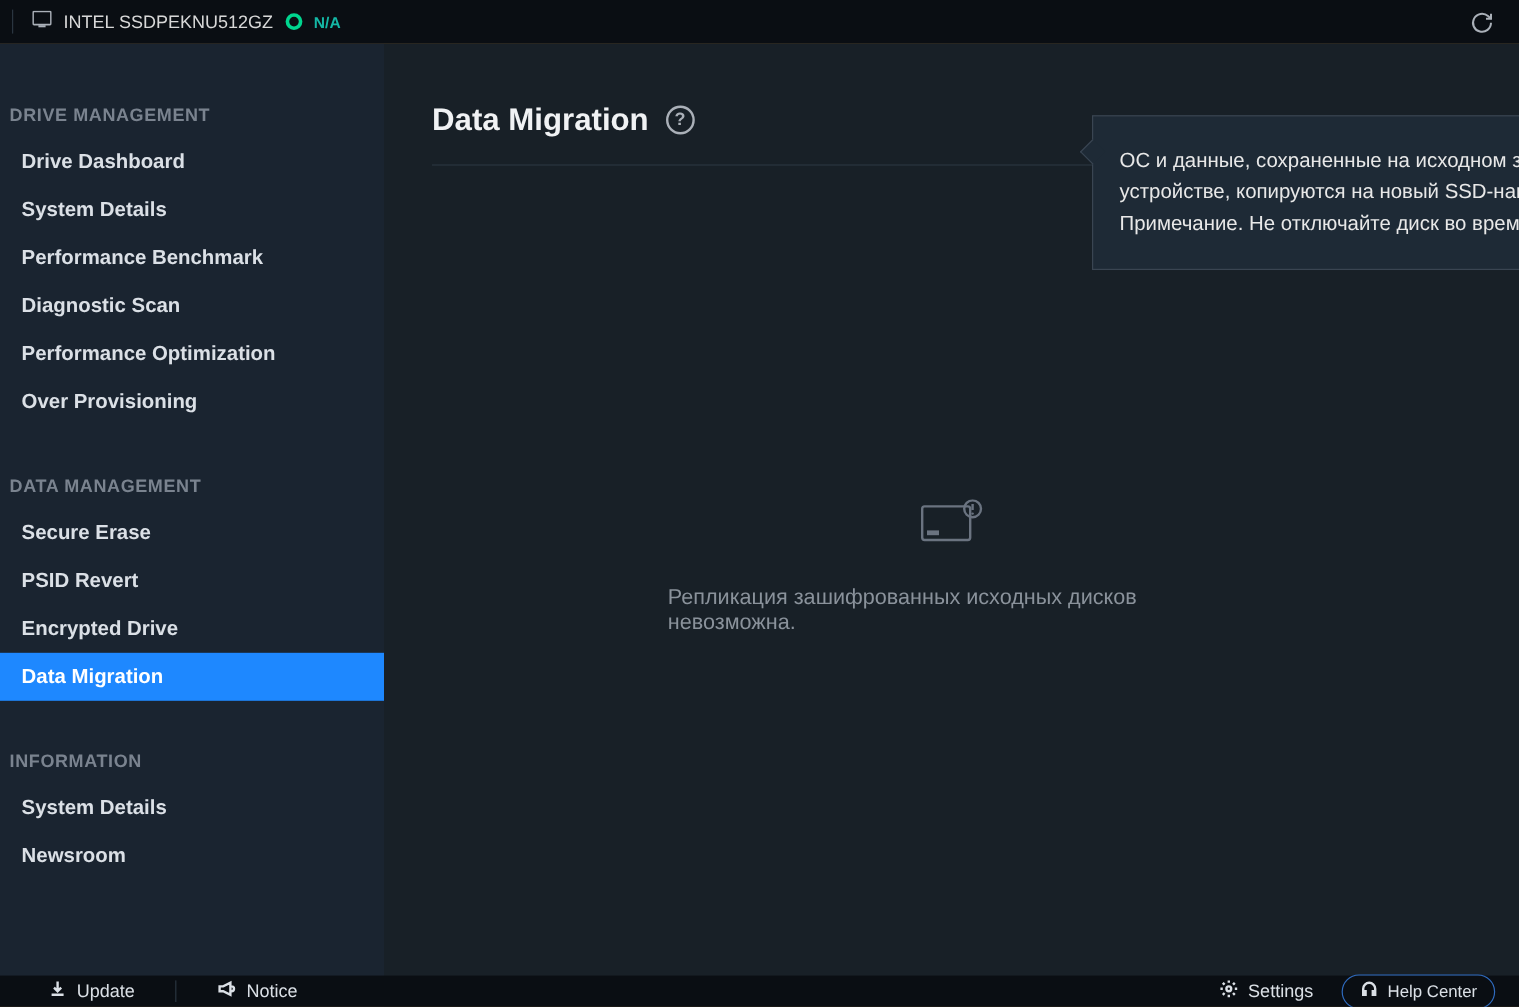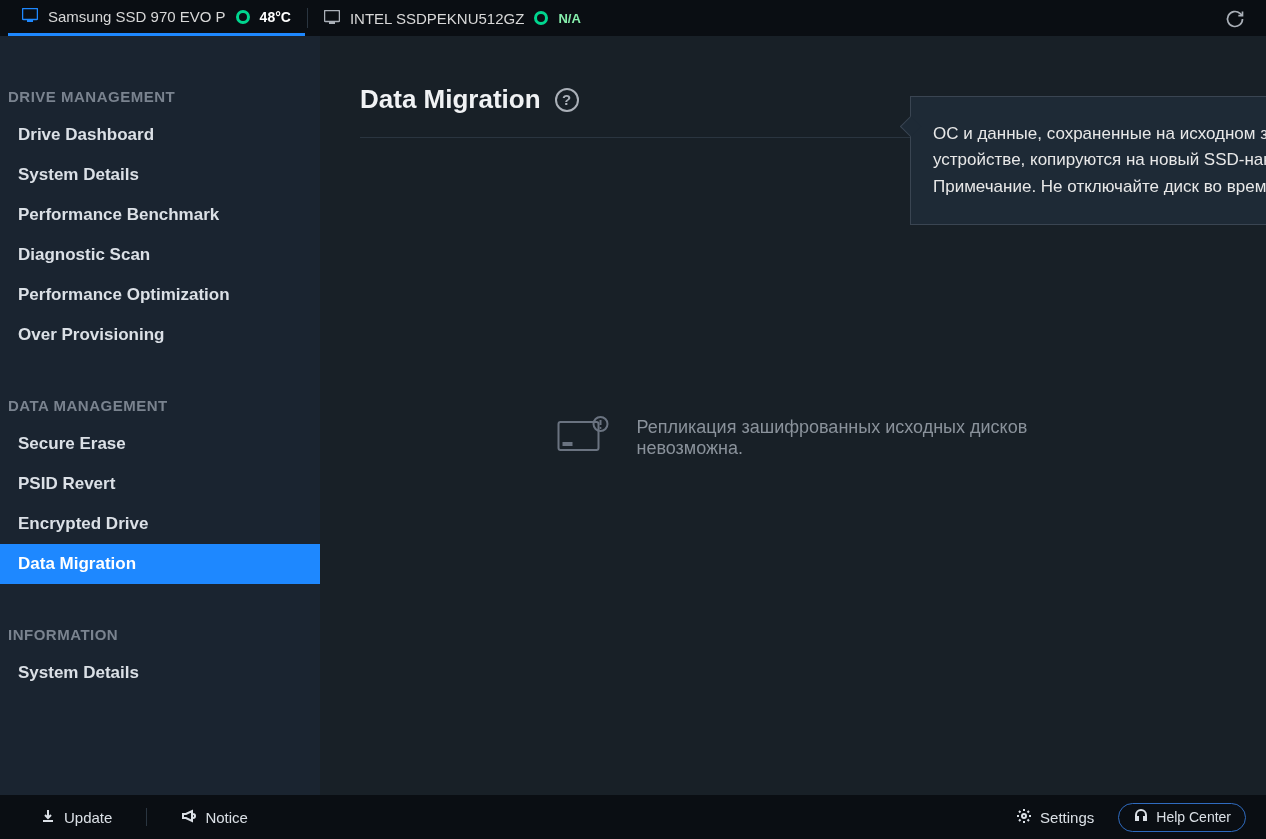--- a/index.html
+++ b/index.html
@@ -41,21 +41,21 @@
     background: #2a3540;
     margin: 0 2px;
   }
   .drive-icon svg { width: 16px; height: 14px; }
   .status-circle {
     width: 14px; height: 14px; border-radius: 50%;
     border: 3px solid #00d68f;
     background: transparent;
   }
   .temp-val { font-weight: 700; font-size: 14px; color: #fff; }
-  .na-val { font-weight: 700; font-size: 13px; color: #86efac; }
+  .na-val { font-weight: 700; font-size: 13px; color: #14b8a6; }
   .refresh-btn {
     position: absolute;
     right: 20px;
     top: 8px;
     width: 22px; height: 22px;
     display: flex; align-items: center; justify-content: center;
     cursor: pointer;
   }
   .refresh-btn svg { width: 20px; height: 20px; stroke: #aab0b8; fill: none; stroke-width: 2; }
 
@@ -150,32 +150,32 @@
     line-height: 1.55;
     color: #e8e8e8;
   }
 
   
   .empty-state {
     position: absolute;
     top: 380px;
     left: 50%;
     transform: translateX(-50%);
-    display: flex; flex-direction: row; align-items: center;
+    display: flex; flex-direction: column; align-items: center;
     gap: 26px;
   }
   .empty-icon svg { width: 54px; height: 40px; }
   .empty-text { font-size: 18px; color: #8a929b; }
 
   
   .bottombar {
     position: absolute;
     bottom: 0; left: 0;
     width: 100%;
-    height: 44px;
+    height: 26px;
     background: #0a0e13;
     display: flex;
     align-items: center;
     padding: 0 20px 0 40px;
     gap: 24px;
   }
   .bottom-item {
     display: flex; align-items: center; gap: 8px;
     font-size: 15px;
     color: #dbe0e6;
@@ -191,31 +191,20 @@
     font-size: 14px;
     color: #dbe0e6;
     cursor: pointer;
   }
   .bottom-icon svg { width: 16px; height: 16px; stroke: #dbe0e6; fill: none; stroke-width: 2; }
 </style>
 </head>
 <body>
 
 <div class="topbar">
-  <div class="drive-tab active">
-    <span class="drive-icon">
-      <svg viewBox="0 0 16 14">
-          <rect x="0.5" y="0.5" width="15" height="11" rx="1" fill="none" stroke="#1e88ff" stroke-width="1.5"></rect>
-          <rect x="5" y="12" width="6" height="2" fill="#1e88ff"></rect>
-        </svg>
-    </span>
-    <span>Samsung SSD 970 EVO P</span>
-    <span class="status-circle"></span>
-    <span class="temp-val">48°C</span>
-  </div>
   <div class="tab-sep"></div>
   <div class="drive-tab">
     <span class="drive-icon">
       <svg viewBox="0 0 16 14">
           <rect x="0.5" y="0.5" width="15" height="11" rx="1" fill="none" stroke="#aab0b8" stroke-width="1.5"></rect>
           <rect x="5" y="12" width="6" height="2" fill="#aab0b8"></rect>
         </svg>
     </span>
     <span>INTEL SSDPEKNU512GZ</span>
     <span class="status-circle"></span>
@@ -247,20 +236,21 @@
       <div class="side-group-title">DATA MANAGEMENT</div>
       <div class="side-item">Secure Erase</div>
       <div class="side-item">PSID Revert</div>
       <div class="side-item">Encrypted Drive</div>
       <div class="side-item active">Data Migration</div>
     </div>
 
     <div class="side-group">
       <div class="side-group-title">INFORMATION</div>
       <div class="side-item">System Details</div>
+      <div class="side-item">Newsroom</div>
     </div>
 
   </div>
 
   <div class="content">
     <div class="page-head">
       <div class="page-title">Data Migration</div>
       <div class="help-icon">?</div>
     </div>
 

